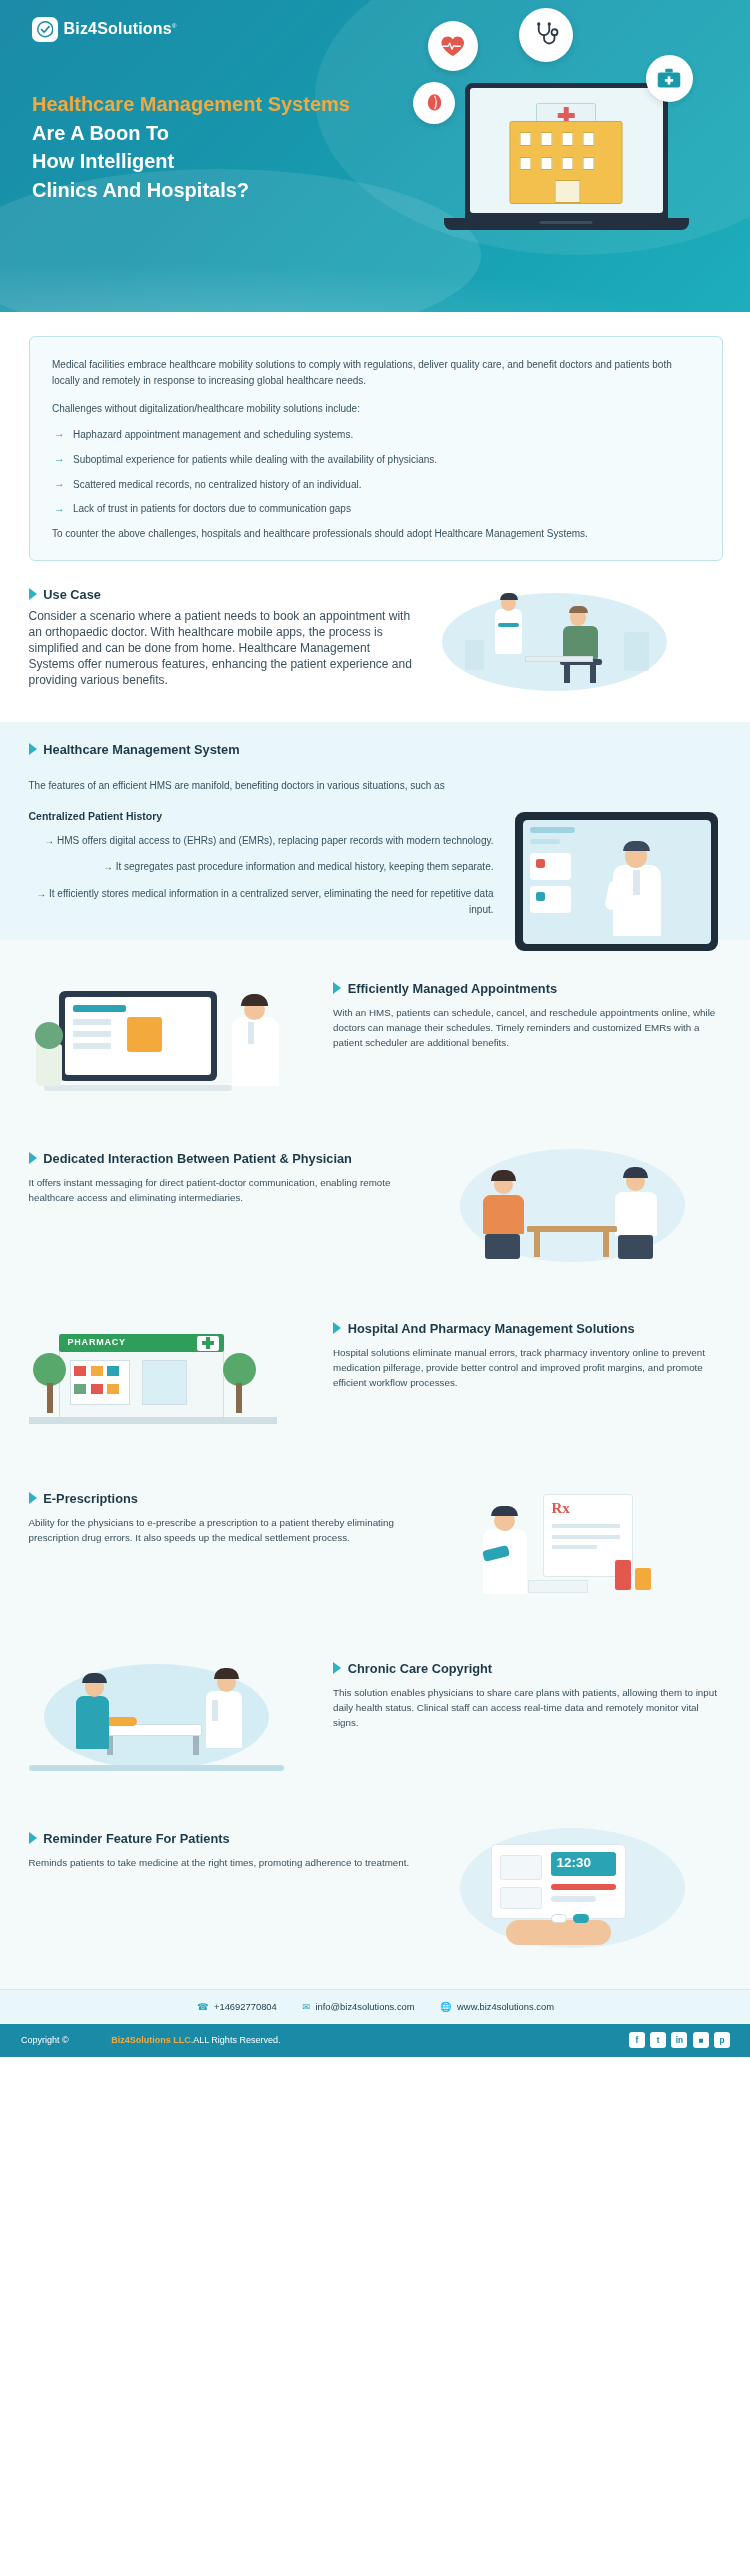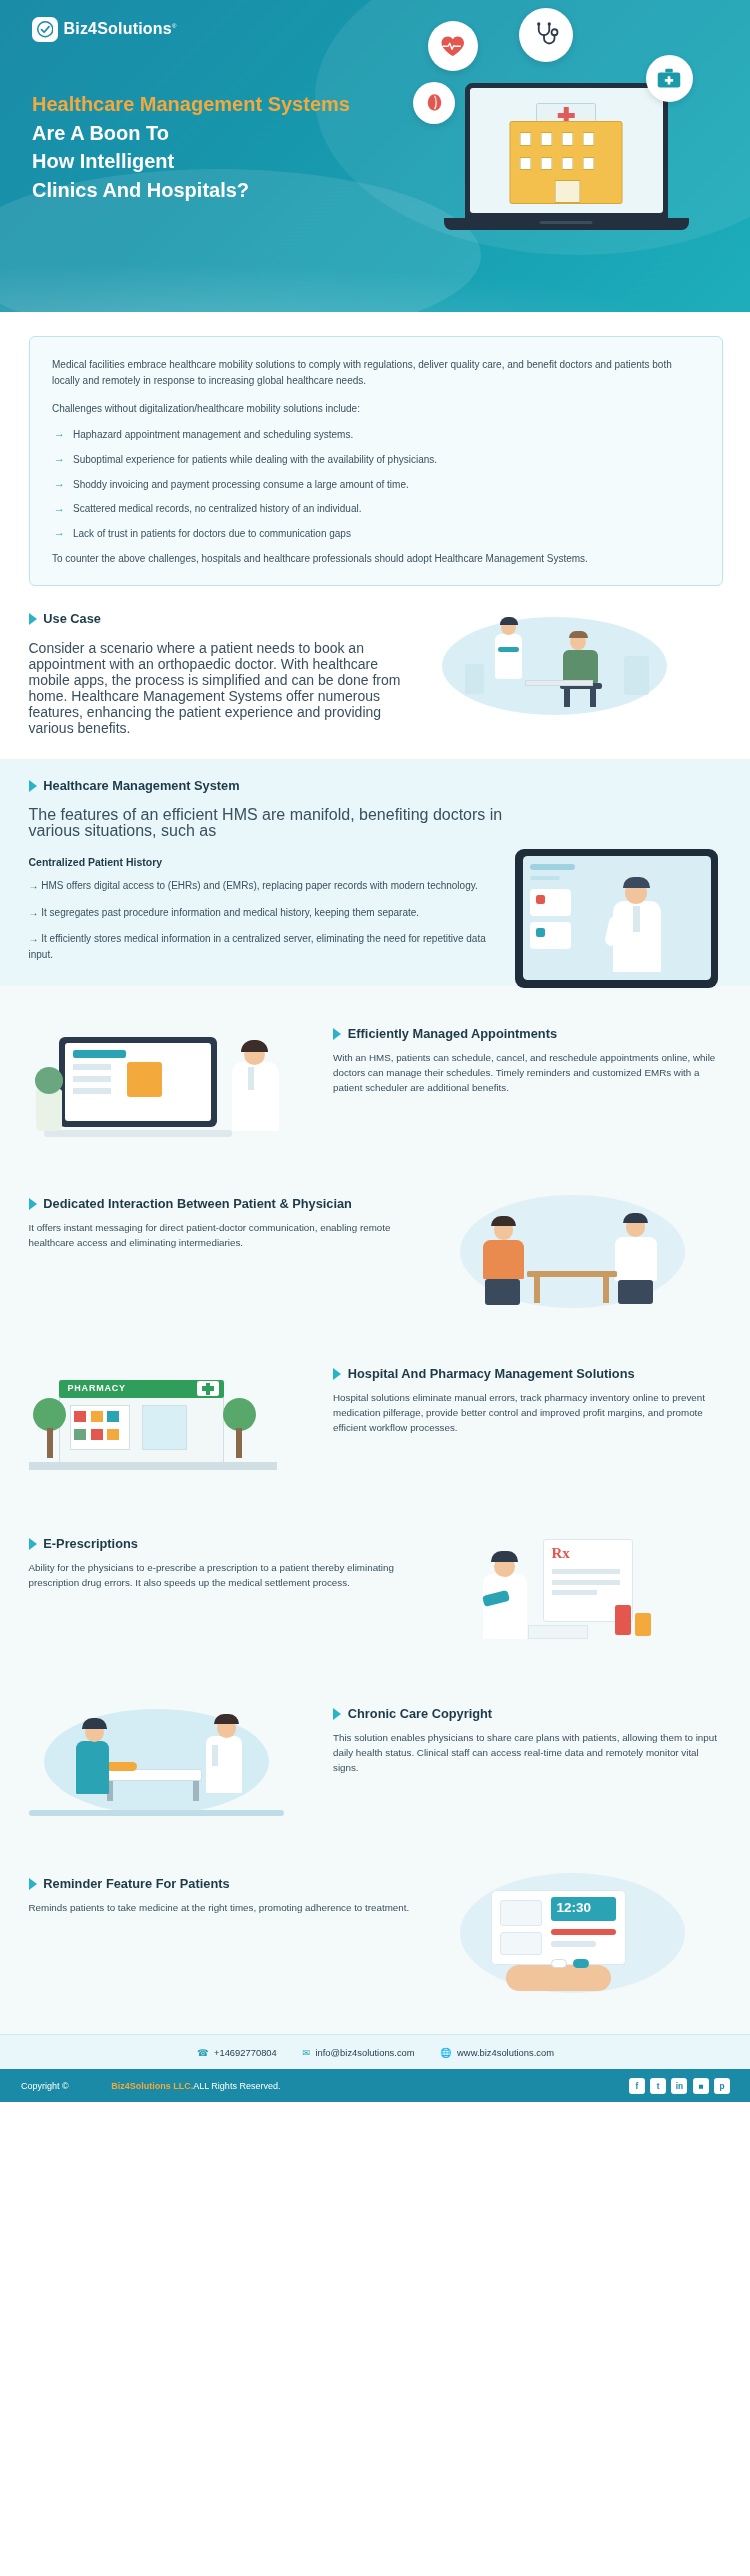--- a/index.html
+++ b/index.html
@@ -113,28 +113,28 @@
   .sec-head { display: flex; align-items: center; gap: 6.8px; }
   .sec-head .tri {
     width: 0; height: 0; border-left: 8.3px solid #2ab3c6;
     border-top: 6px solid transparent; border-bottom: 6px solid transparent;
   }
   .sec-head h2 { font-size: 12.8px; font-weight: bold; color: #1d3a49; }
 
   
   .usecase { padding: 25.5px 28.5px 0; display: flex; gap: 16px; align-items: flex-start; }
   .usecase .txt { width: 390px; }
-  .usecase p { margin-top: 14px; font-size: 14px; line-height: 16px; color: #39505d; }
+  .usecase p { margin-top: 6px; font-size: 12px; line-height: 16px; color: #39505d; }
   .usecase .art { flex: 1; height: 113px; position: relative; }
 
   
   .band { margin-top: 22.5px; background: #e9f7fa; padding: 19.5px 28.5px 22.5px; position: relative; }
-  .band .lead { margin-top: 14px; font-size: 16px; line-height: 16px; color: #39505d; width: 481px; }
+  .band .lead { margin-top: 21px; font-size: 10px; line-height: 16px; color: #39505d; width: 481px; }
   .band h3 { margin-top: 16.5px; font-size: 10.5px; font-weight: bold; color: #1d3a49; }
-  .band .bullets { width: 465px; }
+  .band .bullets { width: 465px; text-align: right; }
   .band .bullets p { margin-top: 10.5px; font-size: 10px; line-height: 16px; color: #39505d; }
   .band-art {
     position: absolute; right: 33px; top: 90px; width: 203px; height: 139px;
   }
   .tablet {
     position: absolute; inset: 0; background: #1f2c3a; border-radius: 9px; padding: 7.5px;
   }
   .tablet-scr { width: 100%; height: 100%; background: #d8eef4; border-radius: 4.5px; position: relative; overflow: hidden; }
 
   
@@ -251,21 +251,20 @@
   </div>
 </div>
 
 <div class="intro-wrap">
   <div class="intro-card">
     <p>Medical facilities embrace healthcare mobility solutions to comply with regulations, deliver quality care, and benefit doctors and patients both locally and remotely in response to increasing global healthcare needs.</p>
     <p>Challenges without digitalization/healthcare mobility solutions include:</p>
     <ul class="intro-list">
       <li>Haphazard appointment management and scheduling systems.</li>
       <li>Suboptimal experience for patients while dealing with the availability of physicians.</li>
-      <li>Shoddy invoicing and payment processing consume a large amount of time.</li>
       <li>Scattered medical records, no centralized history of an individual.</li>
       <li>Lack of trust in patients for doctors due to communication gaps</li>
     </ul>
     <p>To counter the above challenges, hospitals and healthcare professionals should adopt Healthcare Management Systems.</p>
   </div>
 </div>
 
 <div class="usecase">
   <div class="txt">
     <div class="sec-head">

